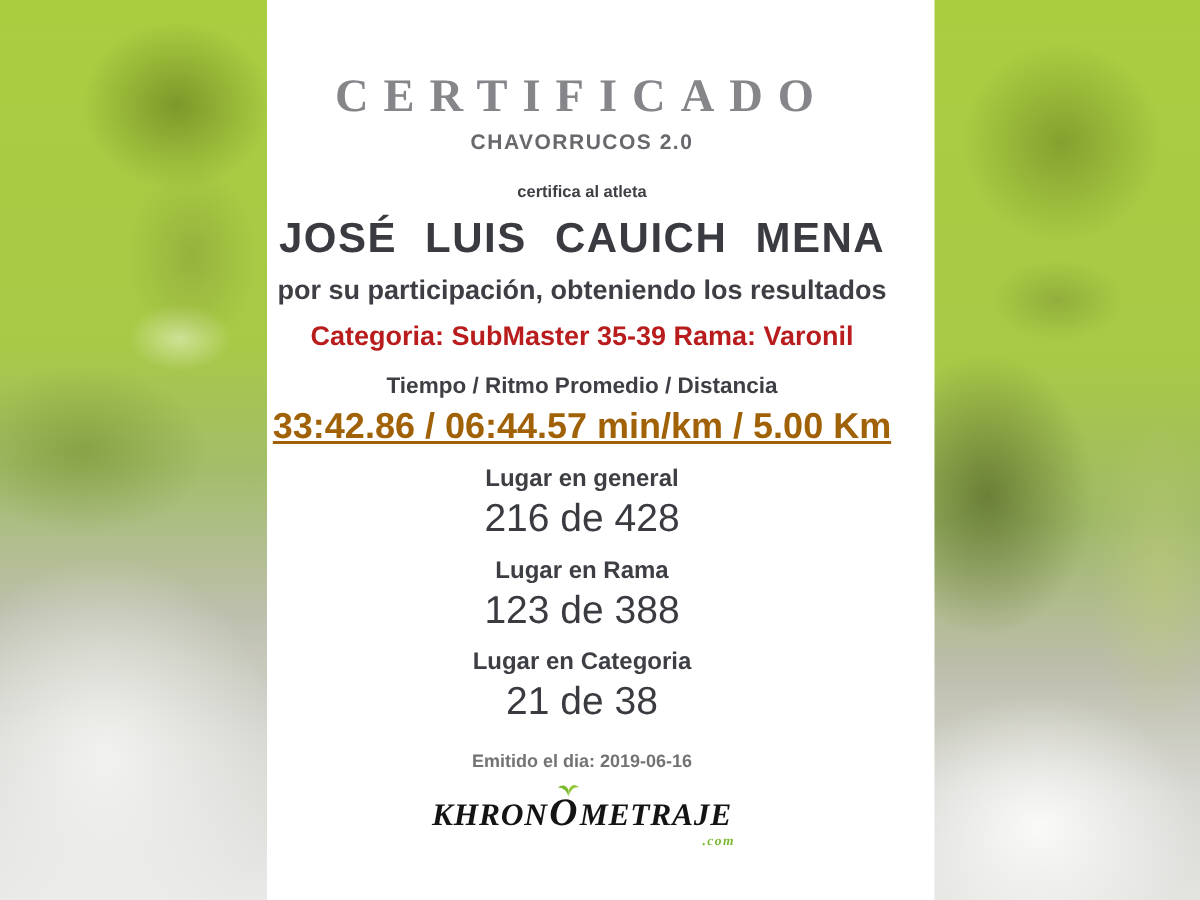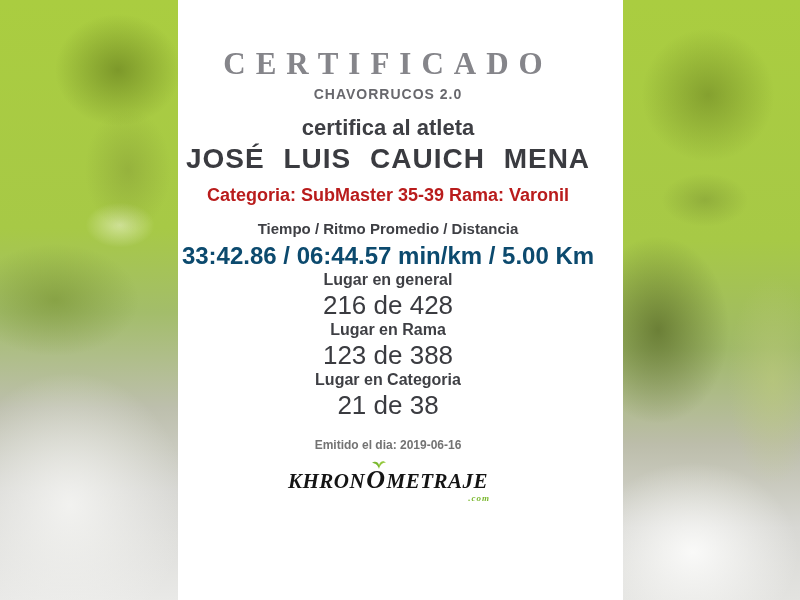--- a/index.html
+++ b/index.html
@@ -72,21 +72,21 @@
     margin-top: 3px;
     font-weight: 700;
     font-size: 14px;
     line-height: 19px;
     letter-spacing: 1px;
     color: #68686d;
   }
   .certify-line {
     margin-top: 14px;
     font-weight: 600;
-    font-size: 22px;
+    font-size: 11px;
     line-height: 20px;
     color: #3e3f44;
   }
   .athlete-name {
     margin-top: 5px;
     font-weight: 600;
     font-size: 28px;
     line-height: 32px;
     letter-spacing: 1px;
     word-spacing: 10px;
@@ -111,23 +111,25 @@
     font-weight: 700;
     font-size: 15px;
     line-height: 18px;
     color: #3e3f44;
   }
   .stats-value {
     margin-top: 3px;
     font-weight: 600;
     font-size: 24px;
     line-height: 30px;
-    color: #0c4a6e;
+    color: #a16207;
+    text-decoration: underline;
   }
   .place-label {
+    margin-top: 11px;
     font-weight: 700;
     font-size: 16px;
     line-height: 18px;
     color: #3e3f44;
   }
   .place-value {
     margin-top: 1px;
     font-weight: 400;
     font-size: 26px;
     line-height: 31px;
@@ -188,20 +190,21 @@
 <div class="stage">
 
   <div class="photo photo-left"></div>
   <div class="photo photo-right"></div>
 
   <div class="content">
     <div class="cert-title">CERTIFICADO</div>
     <div class="event-name">CHAVORRUCOS 2.0</div>
     <div class="certify-line">certifica al atleta</div>
     <div class="athlete-name">JOSÉ LUIS CAUICH MENA</div>
+    <div class="participation-line">por su participación, obteniendo los resultados</div>
     <div class="category-line">Categoria: SubMaster 35-39 Rama: Varonil</div>
     <div class="stats-label">Tiempo / Ritmo Promedio / Distancia</div>
     <div class="stats-value">33:42.86 / 06:44.57 min/km / 5.00 Km</div>
 
     <div class="place-label">Lugar en general</div>
     <div class="place-value">216 de 428</div>
 
     <div class="place-label">Lugar en Rama</div>
     <div class="place-value">123 de 388</div>
 

